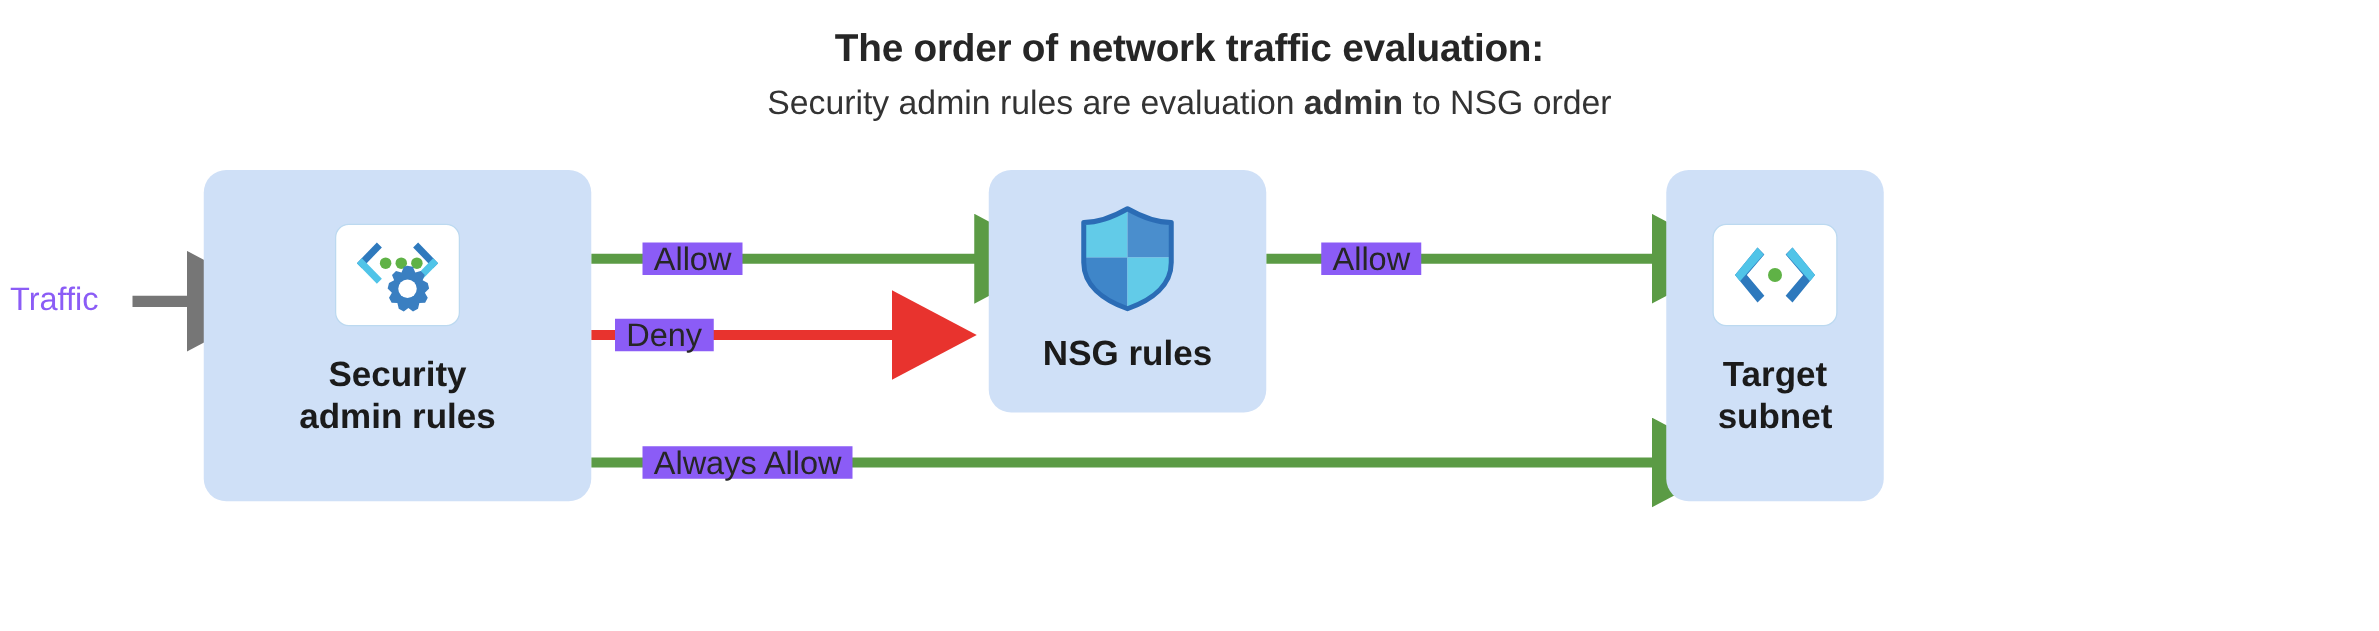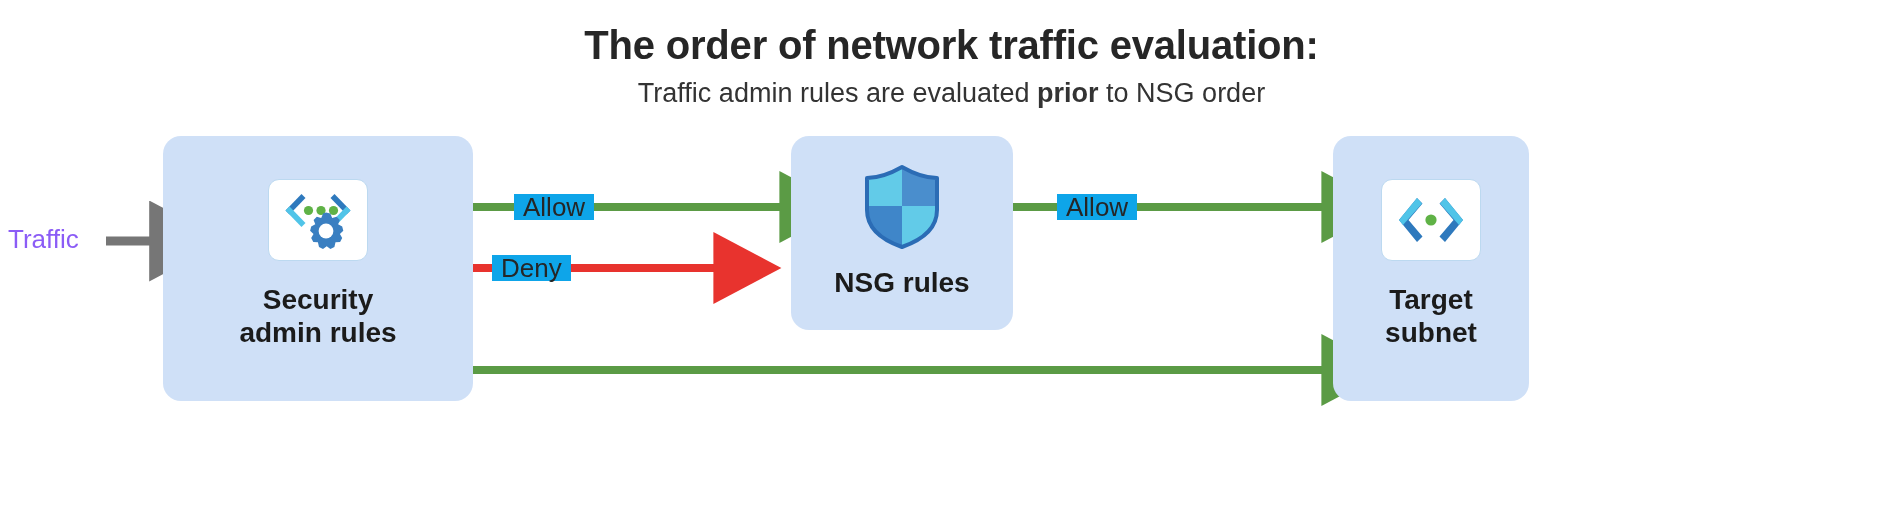--- a/index.html
+++ b/index.html
@@ -18,21 +18,21 @@
 
   
   .heading {
     position: absolute;
     left: 0;
     top: 20px;
     width: 1903px;
     text-align: center;
   }
   .title {
-    font-size: 40px;
+    font-size: 31px;
     font-weight: bold;
     color: #262626;
     letter-spacing: -0.2px;
     line-height: 1.25;
     margin: 0;
   }
   .subtitle {
     font-size: 27px;
     font-weight: normal;
     color: #333333;
@@ -81,21 +81,21 @@
     left: 791px;
     top: 136px;
     width: 222px;
     height: 194px;
     justify-content: flex-start;
     padding-top: 26px;
   }
   #node-target {
     left: 1333px;
     top: 136px;
-    width: 196px;
+    width: 174px;
     height: 265px;
     justify-content: flex-start;
     padding-top: 43px;
   }
 
   
   .icon-tile {
     width: 100px;
     height: 82px;
     background: #ffffff;
@@ -124,21 +124,21 @@
     color: #8b5cf6;
     white-space: nowrap;
   }
 
   
   .edge-label {
     position: absolute;
     font-size: 26px;
     color: #262626;
     white-space: nowrap;
-    background: #0ea5e9;
+    background: #8b5cf6;
     padding: 0 9px;
     line-height: 1;
   }
   #label-allow1 { left: 514px; top: 194px; }
   #label-deny   { left: 492px; top: 255px; }
   #label-allow2 { left: 1057px; top: 194px; }
   #label-always { left: 514px; top: 357px; }
 
   svg.wires {
     position: absolute;
@@ -147,21 +147,21 @@
     width: 1903px;
     height: 505px;
     pointer-events: none;
   }
 </style>
 </head>
 <body>
 
 <div class="heading">
   <div class="title">The order of network traffic evaluation:</div>
-  <div class="subtitle"><span>Traffic admin rules are evaluated </span><span class="em">prior</span><span> to NSG order</span></div>
+  <div class="subtitle"><span>Security admin rules are evaluation </span><span class="em">admin</span><span> to NSG order</span></div>
 </div>
 
 <div class="canvas">
 
   <svg class="wires" viewBox="0 0 1903 505">
     <defs>
       <marker id="arrow-green" markerWidth="9" markerHeight="9" refX="1.2" refY="4.5" orient="auto" markerUnits="strokeWidth">
         <path d="M0,0 L0,9 L8.5,4.5 z" fill="#5b9b45"></path>
       </marker>
       <marker id="arrow-red" markerWidth="9" markerHeight="9" refX="1.2" refY="4.5" orient="auto" markerUnits="strokeWidth">
@@ -181,20 +181,21 @@
     <line x1="1013" y1="207" x2="1331" y2="207" stroke="#5b9b45" stroke-width="8" marker-end="url(#arrow-green)"></line>
 
     <line x1="473" y1="370" x2="1331" y2="370" stroke="#5b9b45" stroke-width="8" marker-end="url(#arrow-green)"></line>
   </svg>
 
   <div class="traffic-label">Traffic</div>
 
   <div class="edge-label" id="label-allow1">Allow</div>
   <div class="edge-label" id="label-deny">Deny</div>
   <div class="edge-label" id="label-allow2">Allow</div>
+  <div class="edge-label" id="label-always">Always Allow</div>
 
   <div class="node" id="node-nsg">
     <div class="icon-plain">
       <svg width="80" height="88" viewBox="0 0 80 88">
         <defs>
           <clipPath id="shield-clip">
             <path d="M5,16 C16,16 26,13 40,5 C54,13 64,16 75,16 L75,48
                      C75,66 60,78 40,85 C20,78 5,66 5,48 Z"></path>
           </clipPath>
         </defs>

